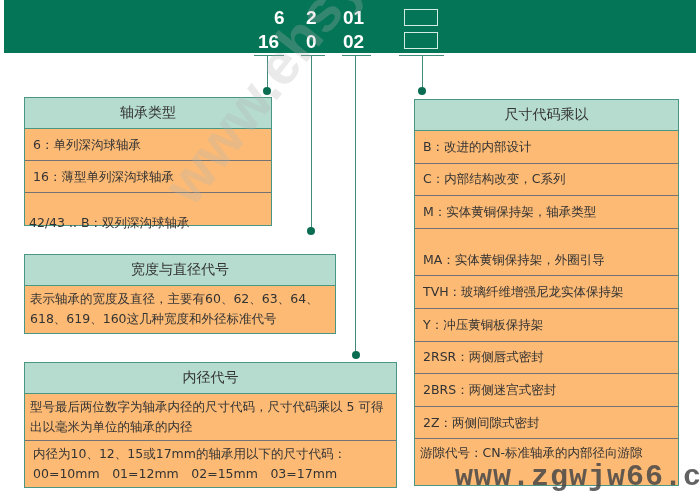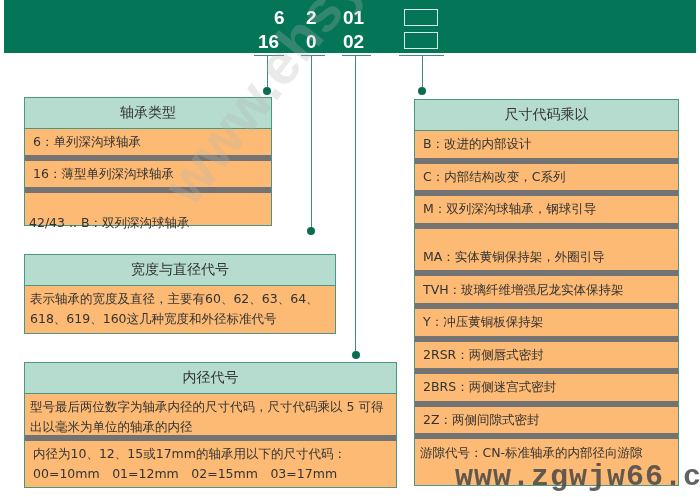--- a/index.html
+++ b/index.html
@@ -30,21 +30,21 @@
   .panel {
     position: absolute; border: 1px solid #4a9684; box-sizing: border-box;
     background: #fdba74;
   }
   .panel-title {
     background: #b6dccf; text-align: center; font-size: 14px; color: #333;
     border-bottom: 1px solid #4a9684; box-sizing: border-box;
     display: flex; align-items: center; justify-content: center;
   }
   .panel-row {
-    font-size: 12.5px; color: #333; border-bottom: 6px solid #737373;
+    font-size: 12.5px; color: #333; border-bottom: 1px solid #737373;
     box-sizing: border-box; display: flex; align-items: center;
     padding-left: 8px; line-height: 20px;
   }
   .panel-row:last-child { border-bottom: none; }
   .panel-row.multi { align-items: flex-start; padding-top: 3px; }
   .watermark-diag {
     position: absolute; left: 150px; top: 175px; font-size: 58px; font-weight: bold;
     color: rgba(180,180,180,0.28); transform: rotate(-52deg);
     transform-origin: left top; white-space: nowrap; pointer-events: none;
     font-family: "Liberation Sans", sans-serif;
@@ -101,21 +101,21 @@
 <div class="panel" style="left:24px; top:362px; width:373px; height:126px;">
   <div class="panel-title" style="height:31px;">内径代号</div>
   <div class="panel-row multi" style="height:47px; padding-left:5px; padding-right:4px;">型号最后两位数字为轴承内径的尺寸代码，尺寸代码乘以 5 可得出以毫米为单位的轴承的内径</div>
   <div class="panel-row multi" style="height:46px; padding-left:8px; padding-right:4px; white-space:pre-wrap;">内径为10、12、15或17mm的轴承用以下的尺寸代码：00=10mm　01=12mm　02=15mm　03=17mm</div>
 </div>
 
 <div class="panel" style="left:414px; top:99px; width:265px; height:387px;">
   <div class="panel-title" style="height:31px;">尺寸代码乘以</div>
   <div class="panel-row" style="height:32.6px;">B：改进的内部设计</div>
   <div class="panel-row" style="height:32.6px;">C：内部结构改变，C系列</div>
-  <div class="panel-row" style="height:32.6px;">M：双列深沟球轴承，钢球引导</div>
+  <div class="panel-row" style="height:32.6px;">M：实体黄铜保持架，轴承类型</div>
   <div class="panel-row" style="height:32.6px;margin-top:15px;">MA：实体黄铜保持架，外圈引导</div>
   <div class="panel-row" style="height:32.6px;">TVH：玻璃纤维增强尼龙实体保持架</div>
   <div class="panel-row" style="height:32.6px;">Y：冲压黄铜板保持架</div>
   <div class="panel-row" style="height:32.6px;">2RSR：两侧唇式密封</div>
   <div class="panel-row" style="height:32.6px;">2BRS：两侧迷宫式密封</div>
   <div class="panel-row" style="height:32.6px;">2Z：两侧间隙式密封</div>
   <div class="panel-row" style="height:28px; padding-left:5px;">游隙代号：CN-标准轴承的内部径向游隙</div>
 </div>
 
 <div class="watermark-diag">www.ehsy.com</div>

